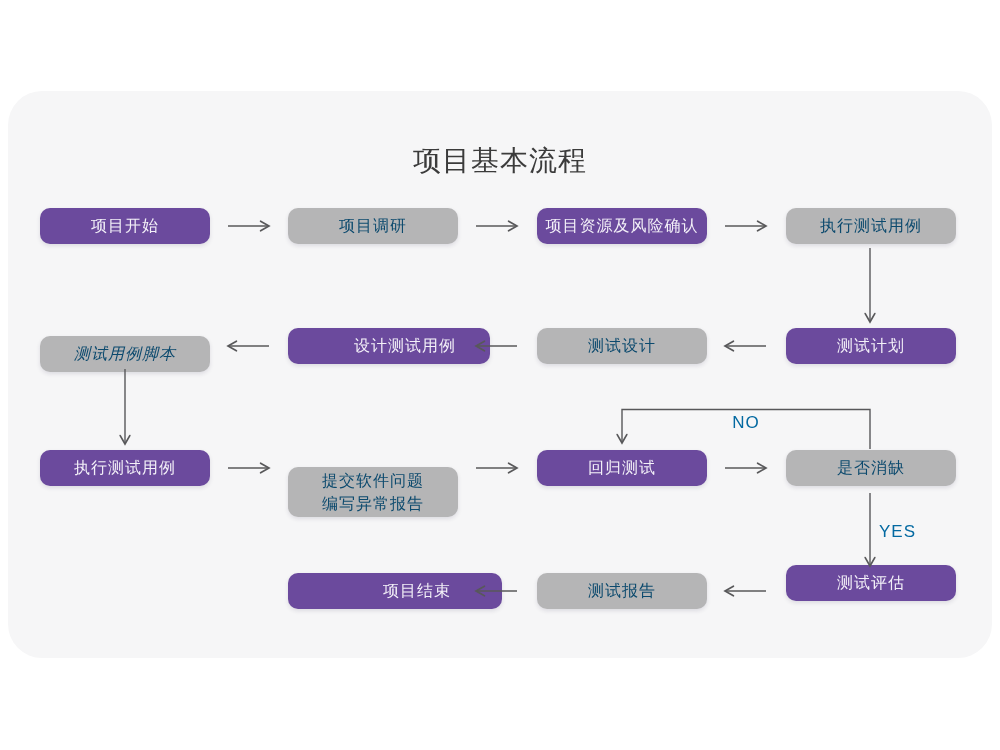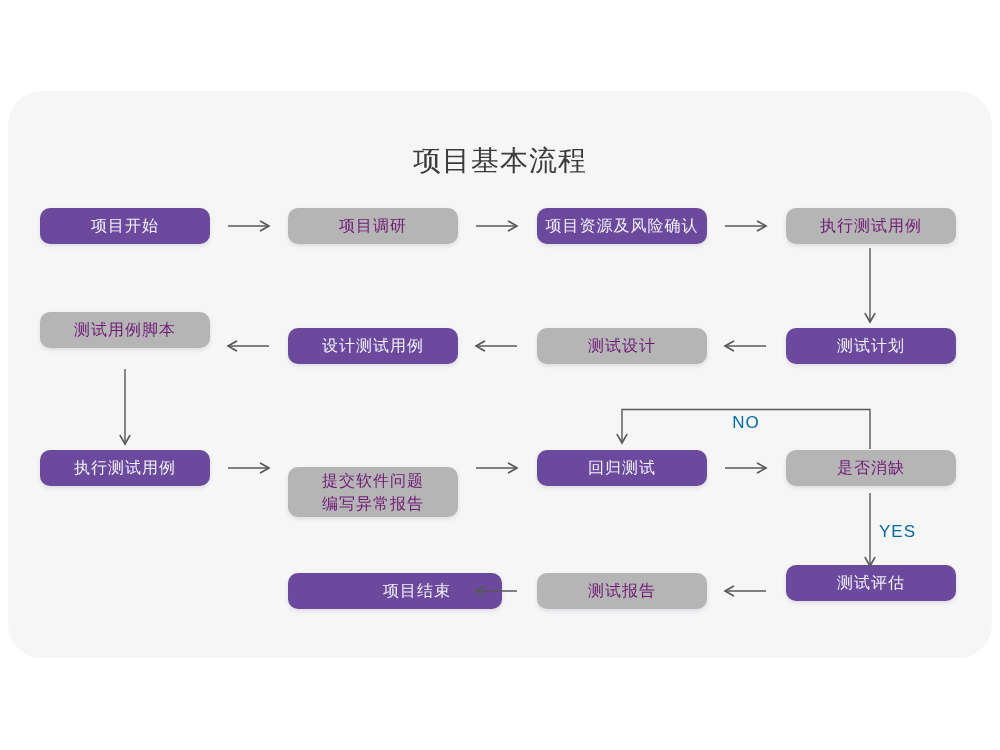--- a/index.html
+++ b/index.html
@@ -20,21 +20,21 @@
     letter-spacing:1px;
   }
   .node{
     position:absolute;width:170px;height:36px;
     display:flex;align-items:center;justify-content:center;
     border-radius:10px;font-size:16px;line-height:1.45;
     text-align:center;white-space:pre-line;letter-spacing:1px;
     box-shadow:0 2px 4px rgba(40,30,70,0.12);
   }
   .node.purple{background:#6b4a9d;color:#f3f0f8;}
-  .node.gray{background:#b5b5b6;color:#701a75;}
+  .node.gray{background:#b5b5b6;color:#0c4a6e;}
   .node.tall{height:50px;}
   svg.flow{position:absolute;left:0;top:0;pointer-events:none;}
   .edge-label{
     position:absolute;font-size:17px;color:#0369a1;letter-spacing:1px;
   }
   .no-label{left:622px;top:413px;width:248px;text-align:center;}
   .yes-label{left:879px;top:522px;}
 </style>
 </head>
 <body>
@@ -45,22 +45,22 @@
 
   <div class="title">项目基本流程</div>
 
   <div class="node purple" style="left:40px;top:208px;">项目开始</div>
   <div class="node gray" style="left:288px;top:208px;">项目调研</div>
   <div class="node purple" style="left:537px;top:208px;">项目资源及风险确认</div>
   <div class="node gray" style="left:786px;top:208px;">执行测试用例</div>
 
   <div class="node purple" style="left:786px;top:328px;">测试计划</div>
   <div class="node gray" style="left:537px;top:328px;">测试设计</div>
-  <div class="node purple" style="left:288px;top:328px;">设计测试用例</div>
-  <div class="node gray" style="left:40px;top:312px;">测试用例脚本</div>
+  <div class="node purple" style="left:288px;top:328px;padding-left:32px;">设计测试用例</div>
+  <div class="node gray" style="left:40px;top:336px;font-style:italic;">测试用例脚本</div>
 
   <div class="node purple" style="left:40px;top:450px;">执行测试用例</div>
   <div class="node gray tall" style="left:288px;top:467px;">提交软件问题
 编写异常报告</div>
   <div class="node purple" style="left:537px;top:450px;">回归测试</div>
   <div class="node gray" style="left:786px;top:450px;">是否消缺</div>
 
   <div class="node purple" style="left:786px;top:553px;margin-top:12px;">测试评估</div>
   <div class="node gray" style="left:537px;top:573px;">测试报告</div>
   <div class="node purple" style="left:288px;top:573px;padding-left:44px;">项目结束</div>

